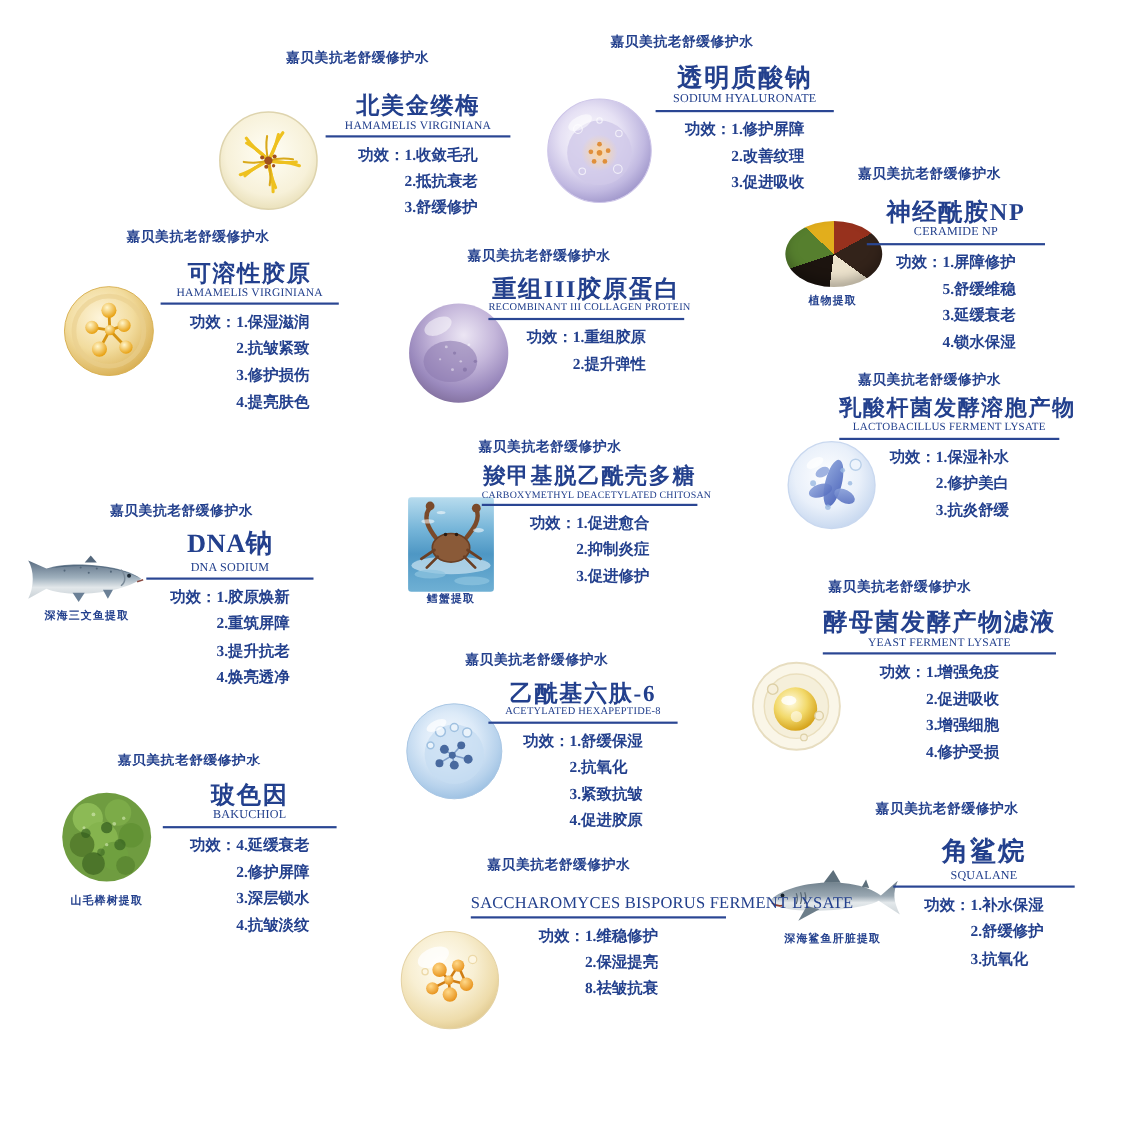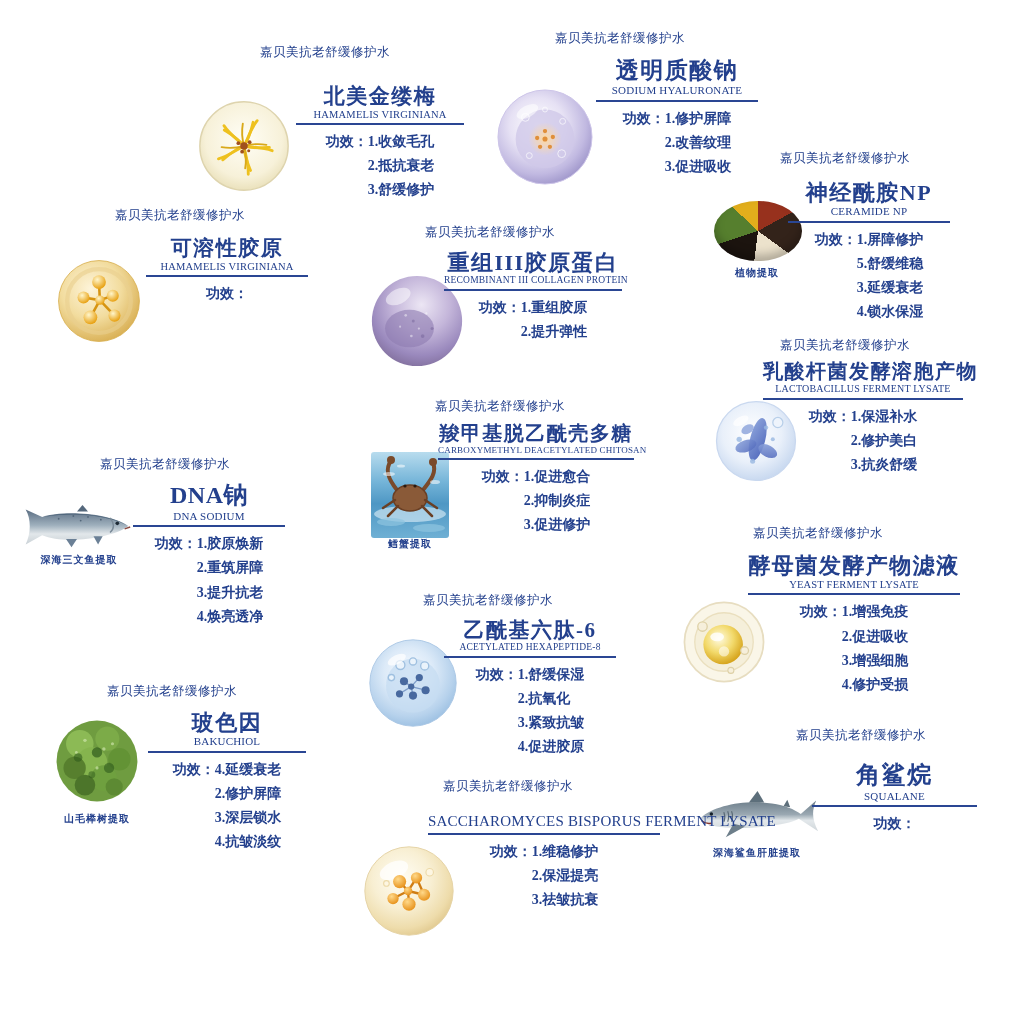--- a/index.html
+++ b/index.html
@@ -1,20 +1,20 @@
 <!DOCTYPE html>
 <html><head>
 <meta charset="utf-8">
 <style>
   html,body{margin:0;padding:0;background:#ffffff;}
   .stage{position:relative;width:1024px;height:1024px;overflow:hidden;background:#ffffff;
          font-family:"Liberation Serif","DejaVu Serif",serif;color:#23408d;}
   .card{position:absolute;inset:0;pointer-events:none;}
   .el{position:absolute;}
-  .brand{font-size:12.5px;font-weight:normal;transform:translateX(-50%);white-space:nowrap;letter-spacing:.5px;}
+  .brand{font-size:12.5px;font-weight:bold;transform:translateX(-50%);white-space:nowrap;letter-spacing:.5px;}
   .txt{text-align:center;}
   .title{font-weight:bold;white-space:nowrap;letter-spacing:1.5px;line-height:1.15;}
   .subtitle{font-weight:normal;letter-spacing:.2px;white-space:nowrap;line-height:1.25;}
   .divider{height:2px;background:#2a4693;margin:2px 0 5px;}
   .fx{display:flex;justify-content:center;text-align:left;font-weight:bold;font-size:14px;line-height:1.72;margin-top:2px;}
   .fx-label{flex:0 0 auto;}
   .caption{font-size:10px;font-weight:bold;transform:translateX(-50%);white-space:nowrap;letter-spacing:1px;}
   .img{line-height:0;}
   .img svg{display:block;}
   .grains{border-radius:50%;
@@ -237,20 +237,26 @@
             <circle cx="51" cy="49" r="5.5"></circle>
         </g>
       </svg>
     </div>
     <div class="el txt" style="left:146px;top:236px;width:162px">
       <div class="title" style="font-size:21px">可溶性胶原</div>
       <div class="subtitle" style="font-size:10.5px">HAMAMELIS VIRGINIANA</div>
       <div class="divider"></div>
       <div class="fx">
         <span class="fx-label">功效：</span>
+        <div class="fx-items">
+          <div>1.保湿滋润</div>
+          <div>2.抗皱紧致</div>
+          <div>3.修护损伤</div>
+          <div>4.提亮肤色</div>
+        </div>
       </div>
     </div>
   </div>
 
   <div class="card">
     <div class="el brand" style="left:490px;top:224px">嘉贝美抗老舒缓修护水</div>
     <div class="el img" style="left:370px;top:274px;width:94px;height:94px">
       <svg viewBox="0 0 100 100" width="100%" height="100%">
         <circle cx="50" cy="50" r="48" fill="url(#gE)"></circle>
         <ellipse cx="42" cy="58" rx="26" ry="20" fill="#8d7bb0" opacity=".6"></ellipse>
@@ -541,20 +547,25 @@
         </g>
       </svg>
     </div>
     <div class="el caption" style="left:757px;top:846px">深海鲨鱼肝脏提取</div>
     <div class="el txt" style="left:812px;top:762px;width:165px">
       <div class="title" style="font-size:24px">角鲨烷</div>
       <div class="subtitle" style="font-size:11px">SQUALANE</div>
       <div class="divider"></div>
       <div class="fx">
         <span class="fx-label">功效：</span>
+        <div class="fx-items">
+          <div>1.补水保湿</div>
+          <div>2.舒缓修护</div>
+          <div>3.抗氧化</div>
+        </div>
       </div>
     </div>
   </div>
 
   <div class="card">
     <div class="el brand" style="left:508px;top:778px">嘉贝美抗老舒缓修护水</div>
     <div class="el img" style="left:362px;top:844px;width:94px;height:94px">
       <svg viewBox="0 0 100 100" width="100%" height="100%">
         <circle cx="50" cy="50" r="47" fill="url(#gM)" stroke="#e4d2a4" stroke-width="1"></circle>
         <ellipse cx="34" cy="28" rx="16" ry="9" fill="#ffffff" opacity=".75" transform="rotate(-24 34 28)"></ellipse>
@@ -579,19 +590,19 @@
       </svg>
     </div>
     <div class="el txt" style="left:428px;top:812px;width:232px">
       <div class="subtitle" style="font-size:15px">SACCHAROMYCES BISPORUS FERMENT LYSATE</div>
       <div class="divider"></div>
       <div class="fx">
         <span class="fx-label">功效：</span>
         <div class="fx-items">
           <div>1.维稳修护</div>
           <div>2.保湿提亮</div>
-          <div>3.祛皱抗衰</div>
+          <div>8.祛皱抗衰</div>
         </div>
       </div>
     </div>
   </div>
 
 </div>
 
 </body></html>

